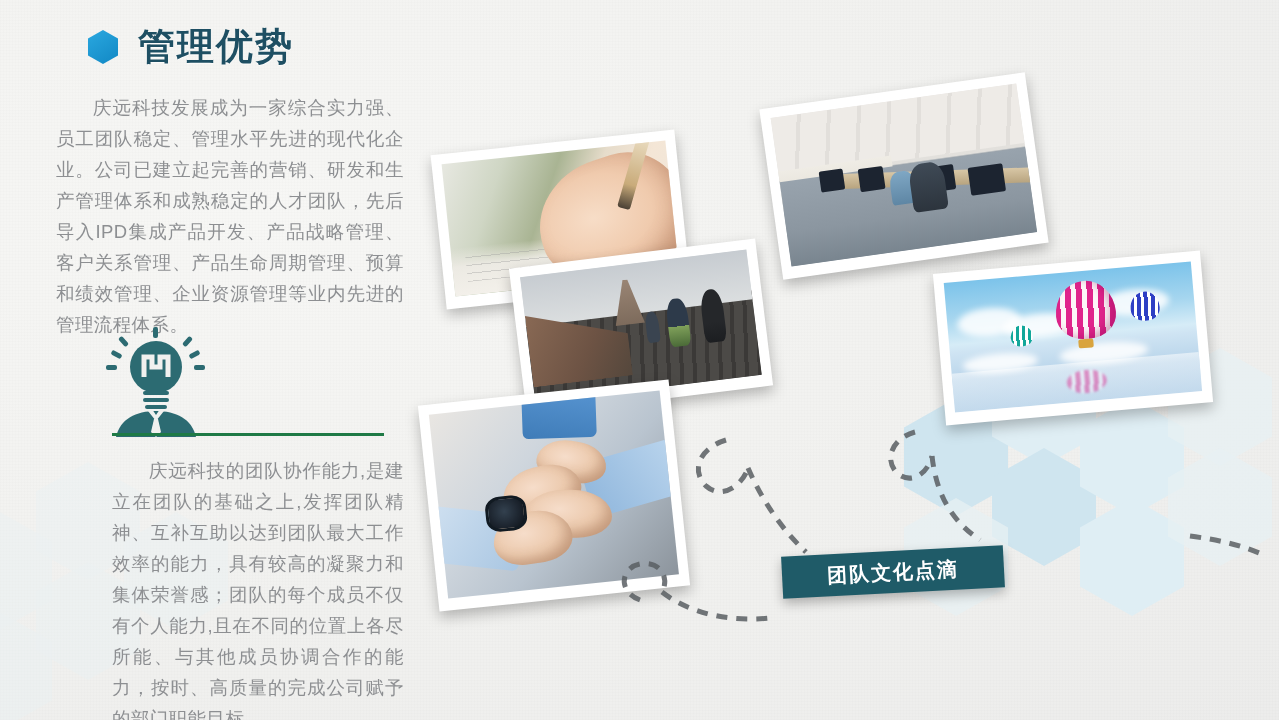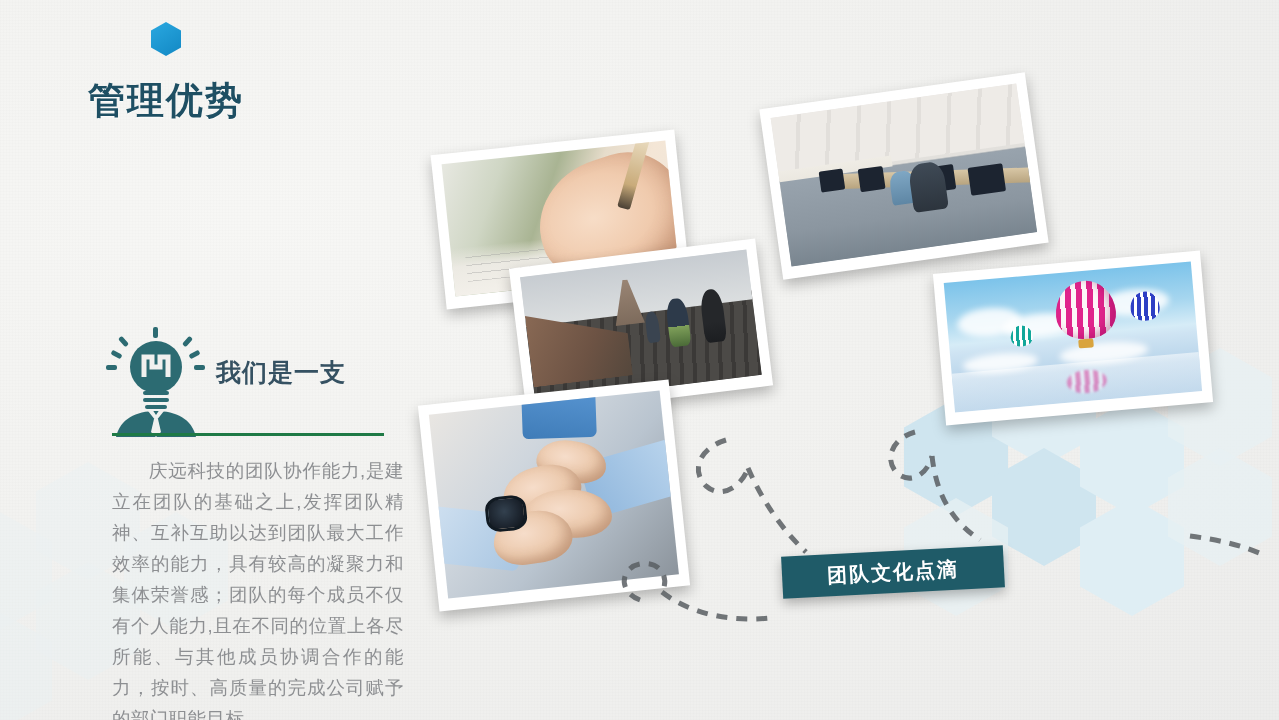--- a/index.html
+++ b/index.html
@@ -35,21 +35,21 @@
     clip-path: polygon(50% 0%, 100% 25%, 100% 75%, 50% 100%, 0% 75%, 0% 25%);
     background: #cfe5ef;
   }
   .hex.pale { background: #dfeef4; }
   .hex.faint { background: #e7f0f3; opacity: .75; }
 
   
   #title-row {
     position: absolute;
     left: 88px; top: 22px;
-    display: flex; align-items: center; gap: 20px; flex-direction: column;
+    display: flex; align-items: center; gap: 20px;
   }
   #hex-bullet {
     width: 30px; height: 34px;
     clip-path: polygon(50% 0%, 100% 25%, 100% 75%, 50% 100%, 0% 75%, 0% 25%);
     background: linear-gradient(145deg, #2aa8e0 0%, #1288c4 100%);
     flex: none;
   }
   #title-text {
     font-size: 37px;
     font-weight: bold;
@@ -302,20 +302,21 @@
     <div class="hex faint" style="left:88px; top:50px;"></div>
     <div class="hex faint" style="left:0px;  top:100px;"></div>
     <div class="hex faint" style="left:176px;top:0px;"></div>
   </div>
 
   <div id="title-row">
     <div id="hex-bullet"></div>
     <div id="title-text">管理优势</div>
   </div>
 
+  <div id="para-1" class="body-para">庆远科技发展成为一家综合实力强、员工团队稳定、管理水平先进的现代化企业。公司已建立起完善的营销、研发和生产管理体系和成熟稳定的人才团队，先后导入IPD集成产品开发、产品战略管理、客户关系管理、产品生命周期管理、预算和绩效管理、企业资源管理等业内先进的管理流程体系。</div>
 
   <svg id="bulb-icon" viewBox="0 0 104 110">
     <g fill="#2c6b72">
 
       <rect x="49" y="0" width="5" height="11" rx="2"></rect>
       <rect x="17" y="9" width="5" height="11" rx="2" transform="rotate(-42 19.5 14.5)"></rect>
       <rect x="81" y="9" width="5" height="11" rx="2" transform="rotate(42 83.5 14.5)"></rect>
       <rect x="2" y="38" width="11" height="5" rx="2"></rect>
       <rect x="90" y="38" width="11" height="5" rx="2"></rect>
       <rect x="10" y="22" width="5" height="11" rx="2" transform="rotate(-62 12.5 27.5)"></rect>
@@ -330,21 +331,20 @@
       <path d="M52 84 C 32 84, 16 92, 12 110 L 92 110 C 88 92, 72 84, 52 84 Z"></path>
     </g>
 
     <path d="M40 50 L40 30 L48 30 L48 40 L56 40 L56 30 L64 30 L64 50" fill="none" stroke="#f1f1ef" stroke-width="5"></path>
 
     <path d="M44 84 L52 94 L60 84 L56 82 L52 88 L48 82 Z" fill="#f1f1ef"></path>
     <path d="M50 92 L54 92 L57 105 L52 110 L47 105 Z" fill="#f1f1ef"></path>
   </svg>
 
   <div id="subhead">
-    <div>我们是一支</div>
   </div>
   <div id="green-rule"></div>
 
   <div id="para-2" class="body-para">庆远科技的团队协作能力,是建立在团队的基础之上,发挥团队精神、互补互助以达到团队最大工作效率的能力，具有较高的凝聚力和集体荣誉感；团队的每个成员不仅有个人能力,且在不同的位置上各尽所能、与其他成员协调合作的能力，按时、高质量的完成公司赋予的部门职能目标。</div>
 
   <div class="photo" id="photo-writing">
     <div class="img">
       <div class="paper"></div>
       <div class="lines"></div>
       <div class="hand"></div>

